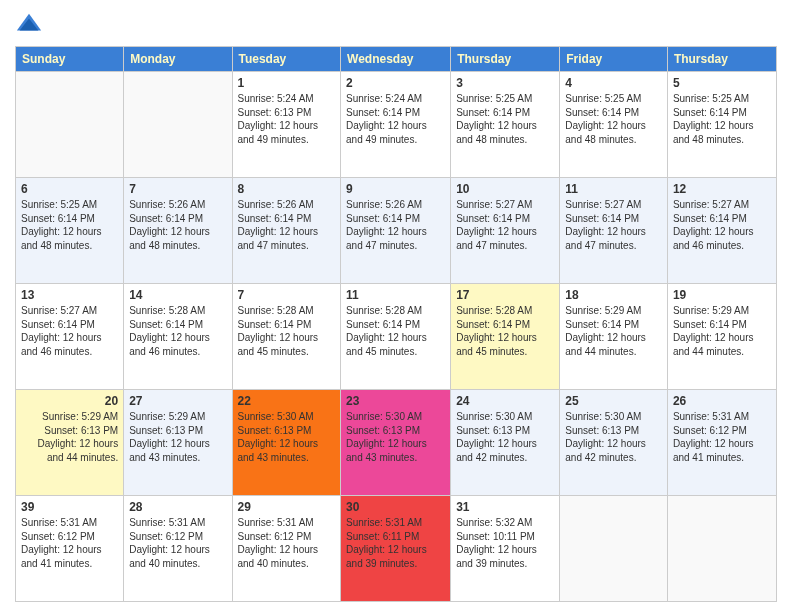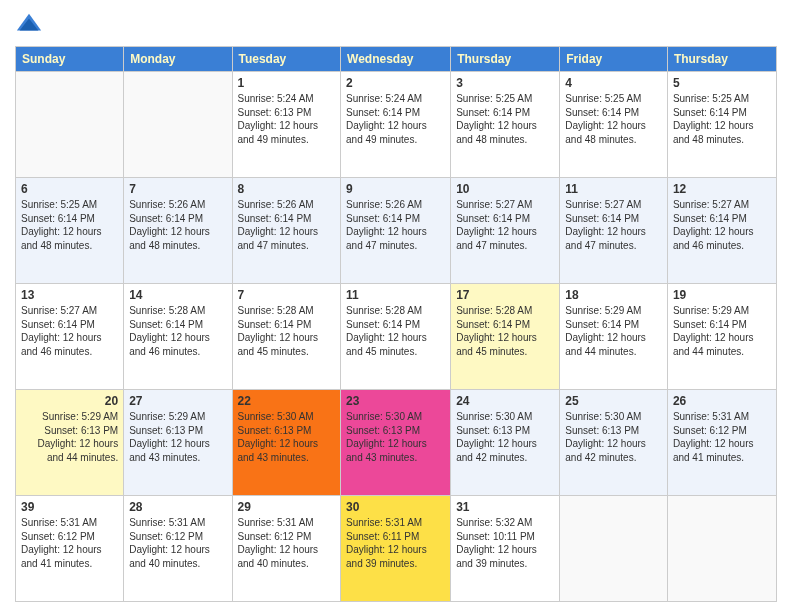--- a/index.html
+++ b/index.html
@@ -304,21 +304,21 @@
             <div class="day-info" style="white-space: pre-line;">Sunrise: 5:31 AM
 Sunset: 6:12 PM
 Daylight: 12 hours and 40 minutes.</div>
           </td>
           <td style="background: rgb(255, 255, 255);">
             <div class="day-number">29</div>
             <div class="day-info" style="white-space: pre-line;">Sunrise: 5:31 AM
 Sunset: 6:12 PM
 Daylight: 12 hours and 40 minutes.</div>
           </td>
-          <td style="background: #fde047;">
+          <td style="background: #ef4444;">
             <div class="day-number">30</div>
             <div class="day-info" style="white-space: pre-line;">Sunrise: 5:31 AM
 Sunset: 6:11 PM
 Daylight: 12 hours and 39 minutes.</div>
           </td>
           <td style="background: rgb(255, 255, 255);">
             <div class="day-number">31</div>
             <div class="day-info" style="white-space: pre-line;">Sunrise: 5:32 AM
 Sunset: 10:11 PM
 Daylight: 12 hours and 39 minutes.</div>

